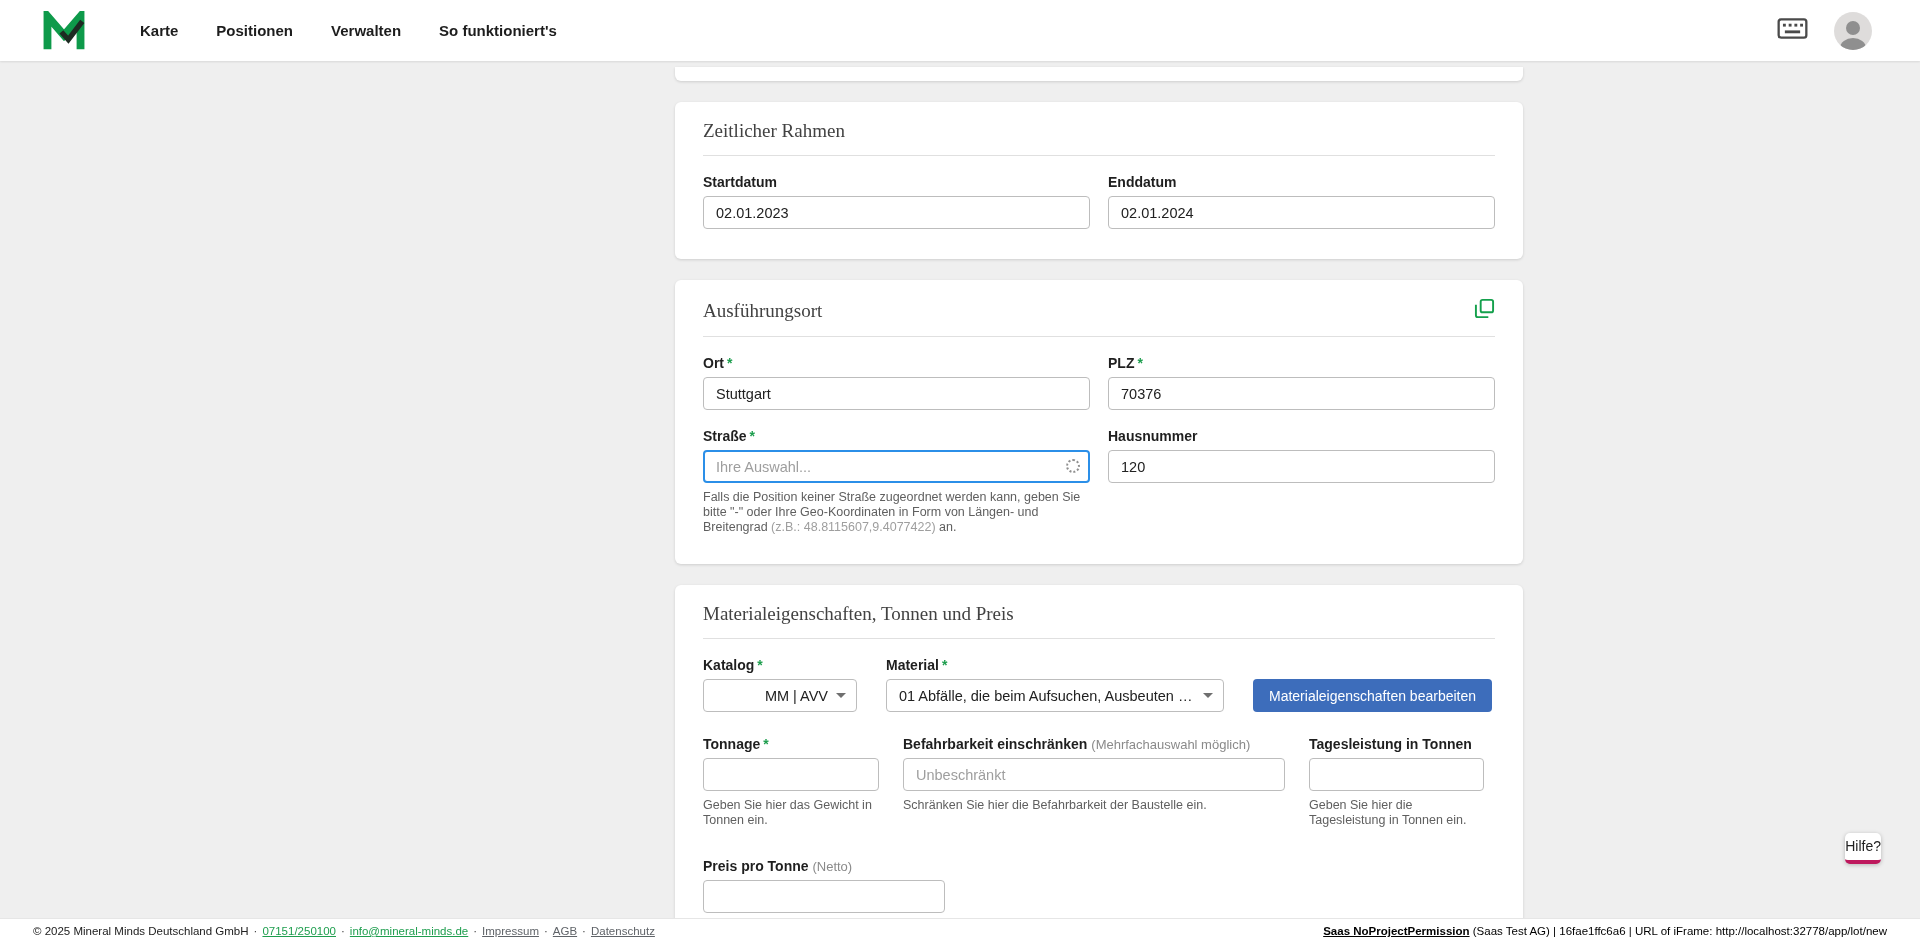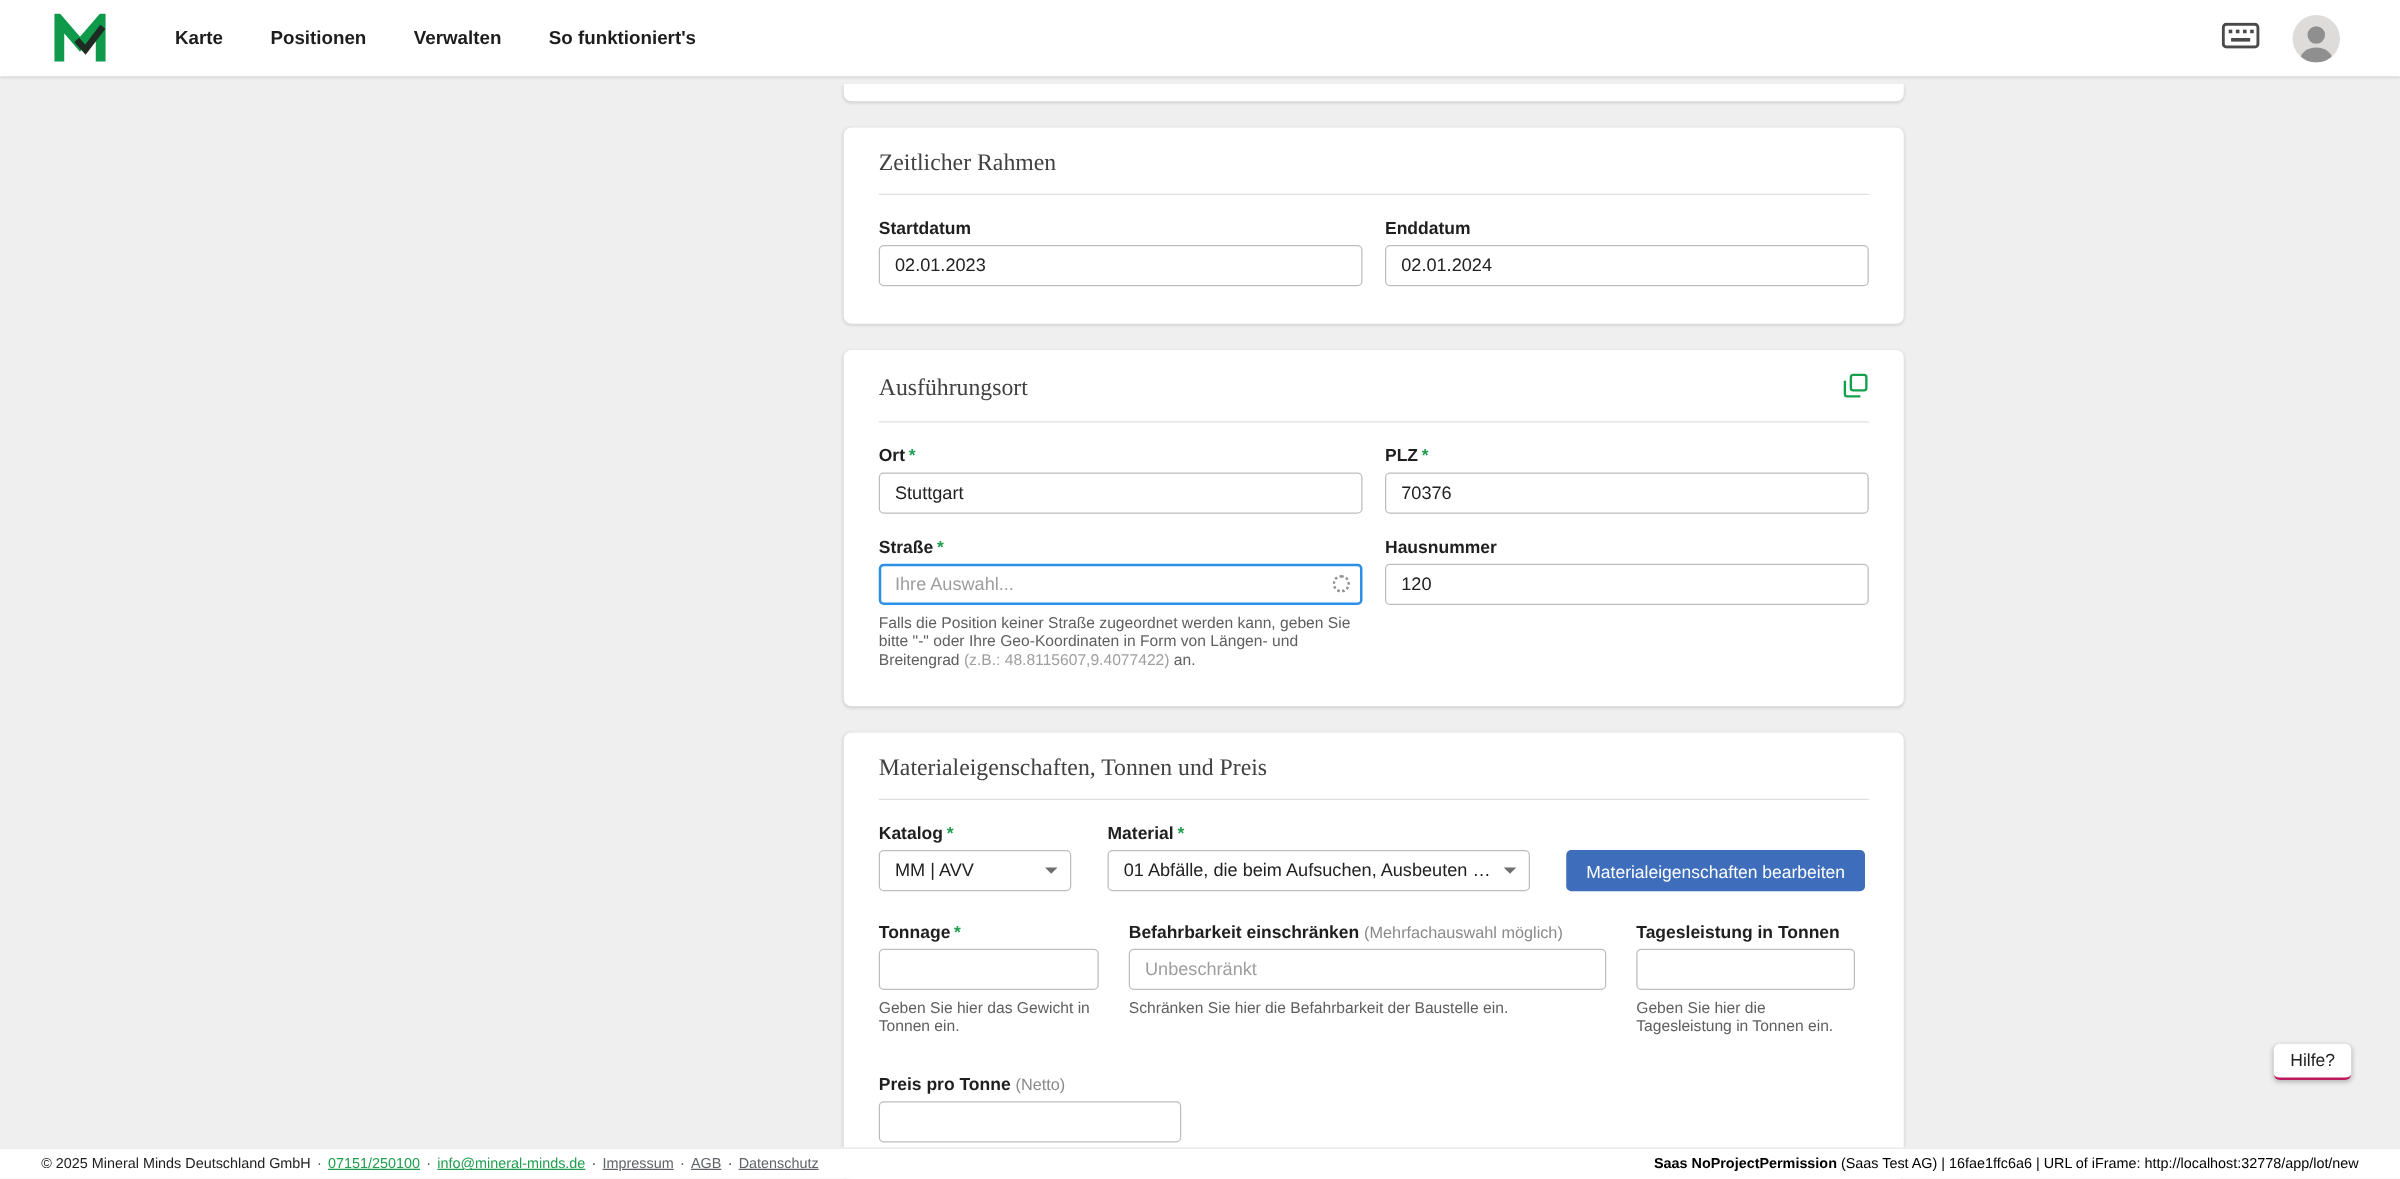--- a/index.html
+++ b/index.html
@@ -45,41 +45,41 @@
   .check-label { font-size:14px; color:#212121; }
   .info-icon { width:17px; height:17px; border:1.5px solid #14a04c; border-radius:50%; color:#14a04c;
                font-size:11px; font-weight:700; display:flex; align-items:center; justify-content:center; cursor:pointer; }
   .row-gap { margin-top:18px; }
 
   .copy-icon { cursor:pointer; }
 
   
   .mat-row1 { display:flex; align-items:flex-end; gap:29px; }
   .sel { display:flex; align-items:center; height:33px; border:1px solid #bdbdbd; border-radius:4px;
-         padding:0 10px 0 12px; font-size:14.5px; color:#212121; cursor:pointer; background:#fff; }
+         padding:0 10px 0 12px; font-size:14.5px; color:#212121; cursor:pointer; background:#fff;text-align:right; }
   .sel .sel-text { flex:1; white-space:nowrap; overflow:hidden; text-overflow:ellipsis; margin-right:8px; }
   .caret { width:0; height:0; border-left:5px solid transparent; border-right:5px solid transparent; border-top:5px solid #6f6f6f; flex:none; }
   .btn-primary { height:33px; padding:0 16px; background:#3d6dbb; color:#fff; border:none; border-radius:4px;
                  font-family:"Liberation Sans",sans-serif; font-size:14px; cursor:pointer; white-space:nowrap; }
   .mat-row2 { display:flex; gap:24px; margin-top:24px; align-items:flex-start; }
   .preis-block { margin-top:30px; }
 
   
   .help-btn { position:absolute; right:39px; bottom:79px; background:#fff; border-radius:5px;
-              box-shadow:0 1px 4px rgba(0,0,0,.25); padding:5px 13px 6px; font-size:14px; font-weight:400;
-              border-bottom:2px solid #be185d; cursor:pointer; z-index:30; }
+              box-shadow:0 1px 4px rgba(0,0,0,.25); padding:5px 0 6px; font-size:14px; font-weight:400;
+              border-bottom:4px solid #be185d; cursor:pointer; z-index:30; }
   .footer { position:absolute; left:0; bottom:0; width:1920px; height:25px; background:#fff;
             border-top:1px solid #e6e6e6; display:flex; align-items:center; justify-content:space-between;
             padding:0 33px; font-size:11.5px; z-index:25; }
   .footer-left { display:flex; align-items:center; gap:5px; white-space:nowrap; }
   .footer a.green-link { color:#1e9e4e; text-decoration:underline; cursor:pointer; }
   .footer a.gray-link { color:#5f6368; text-decoration:underline; cursor:pointer; }
   .sep { color:#424242; }
   .footer-right { white-space:nowrap; color:#000; }
-  .footer-right b { font-weight:700; }
+  .footer-right b { font-weight:700;text-decoration:underline; }
 </style>
 </head>
 <body>
 
 <header class="navbar">
   <div class="logo">
     <svg viewBox="0 0 50 46" width="44" height="40">
       <polyline points="6,44 6,6 25,28 44,6 44,44" fill="none" stroke="#0e9a4a" stroke-width="9"></polyline>
       <polyline points="22,24 30,33 46,12" fill="none" stroke="#1d2b22" stroke-width="6"></polyline>
     </svg>

